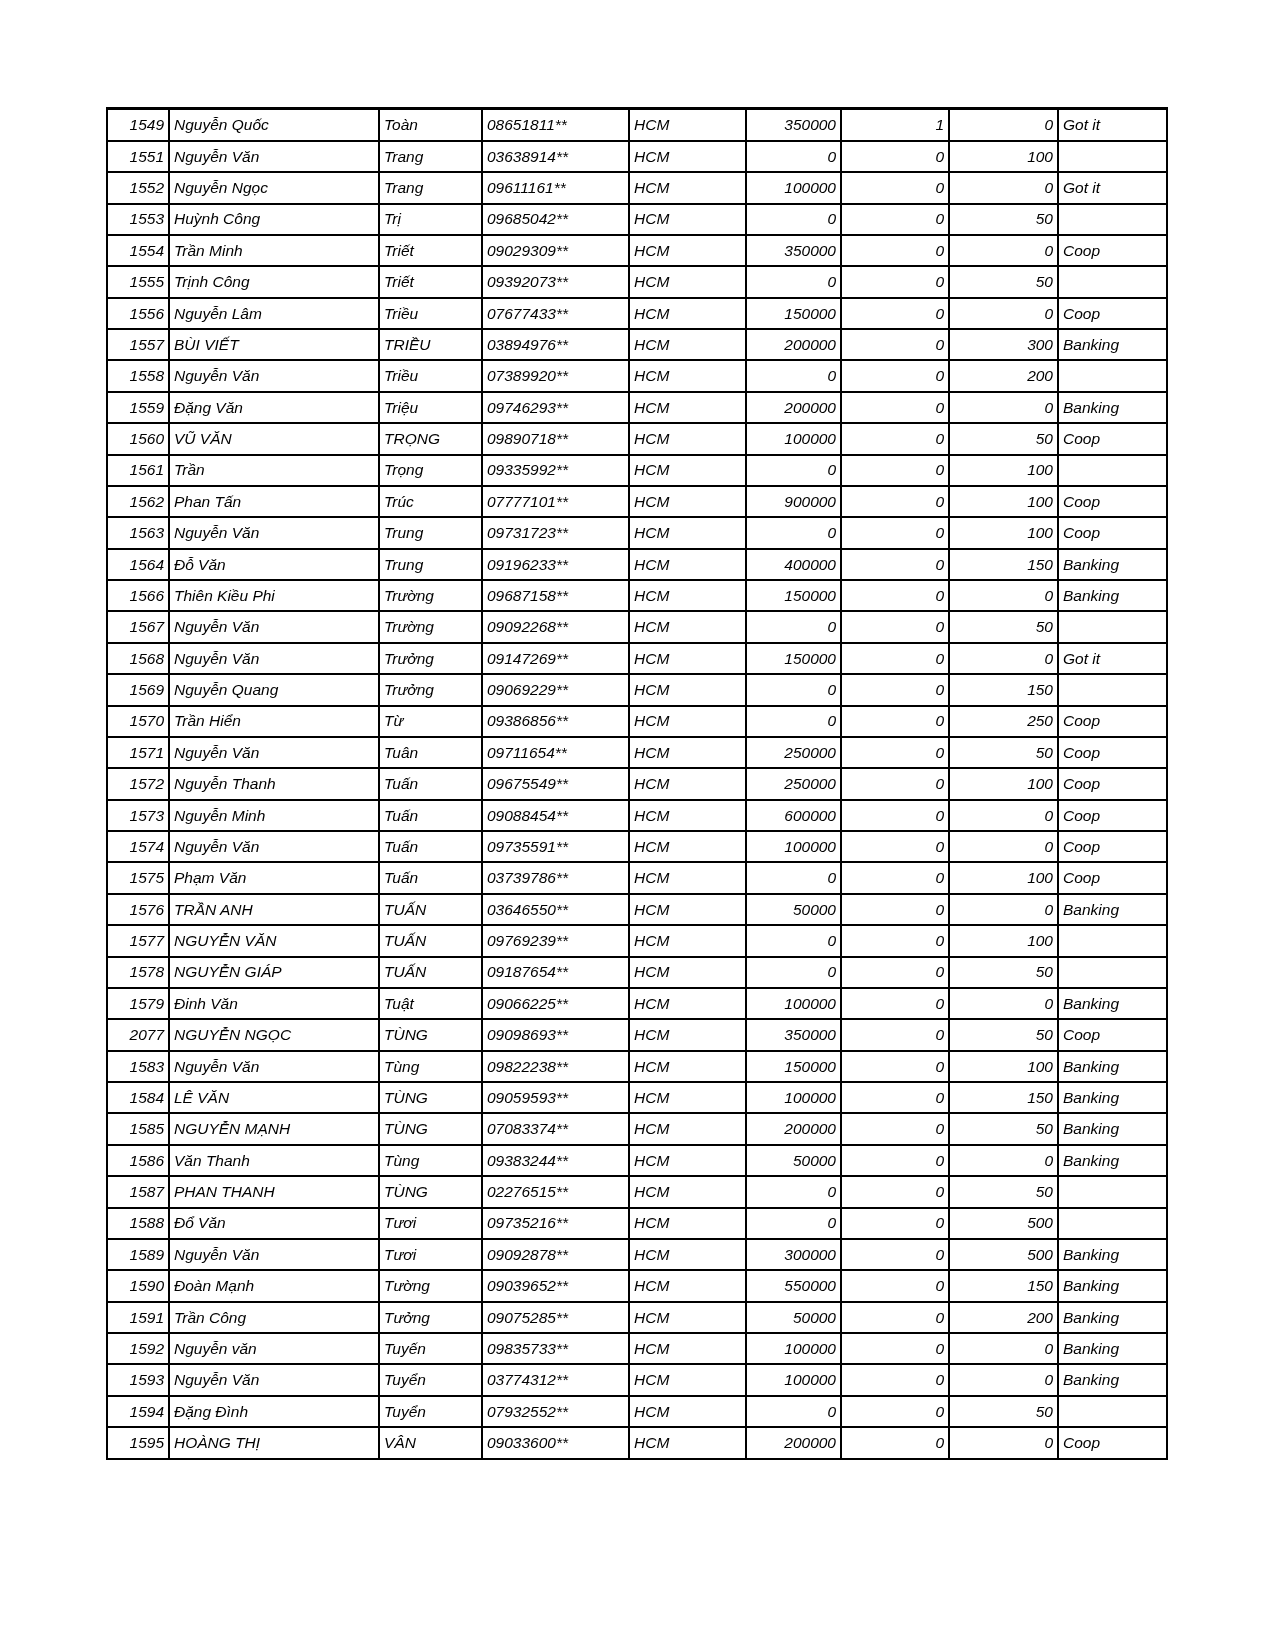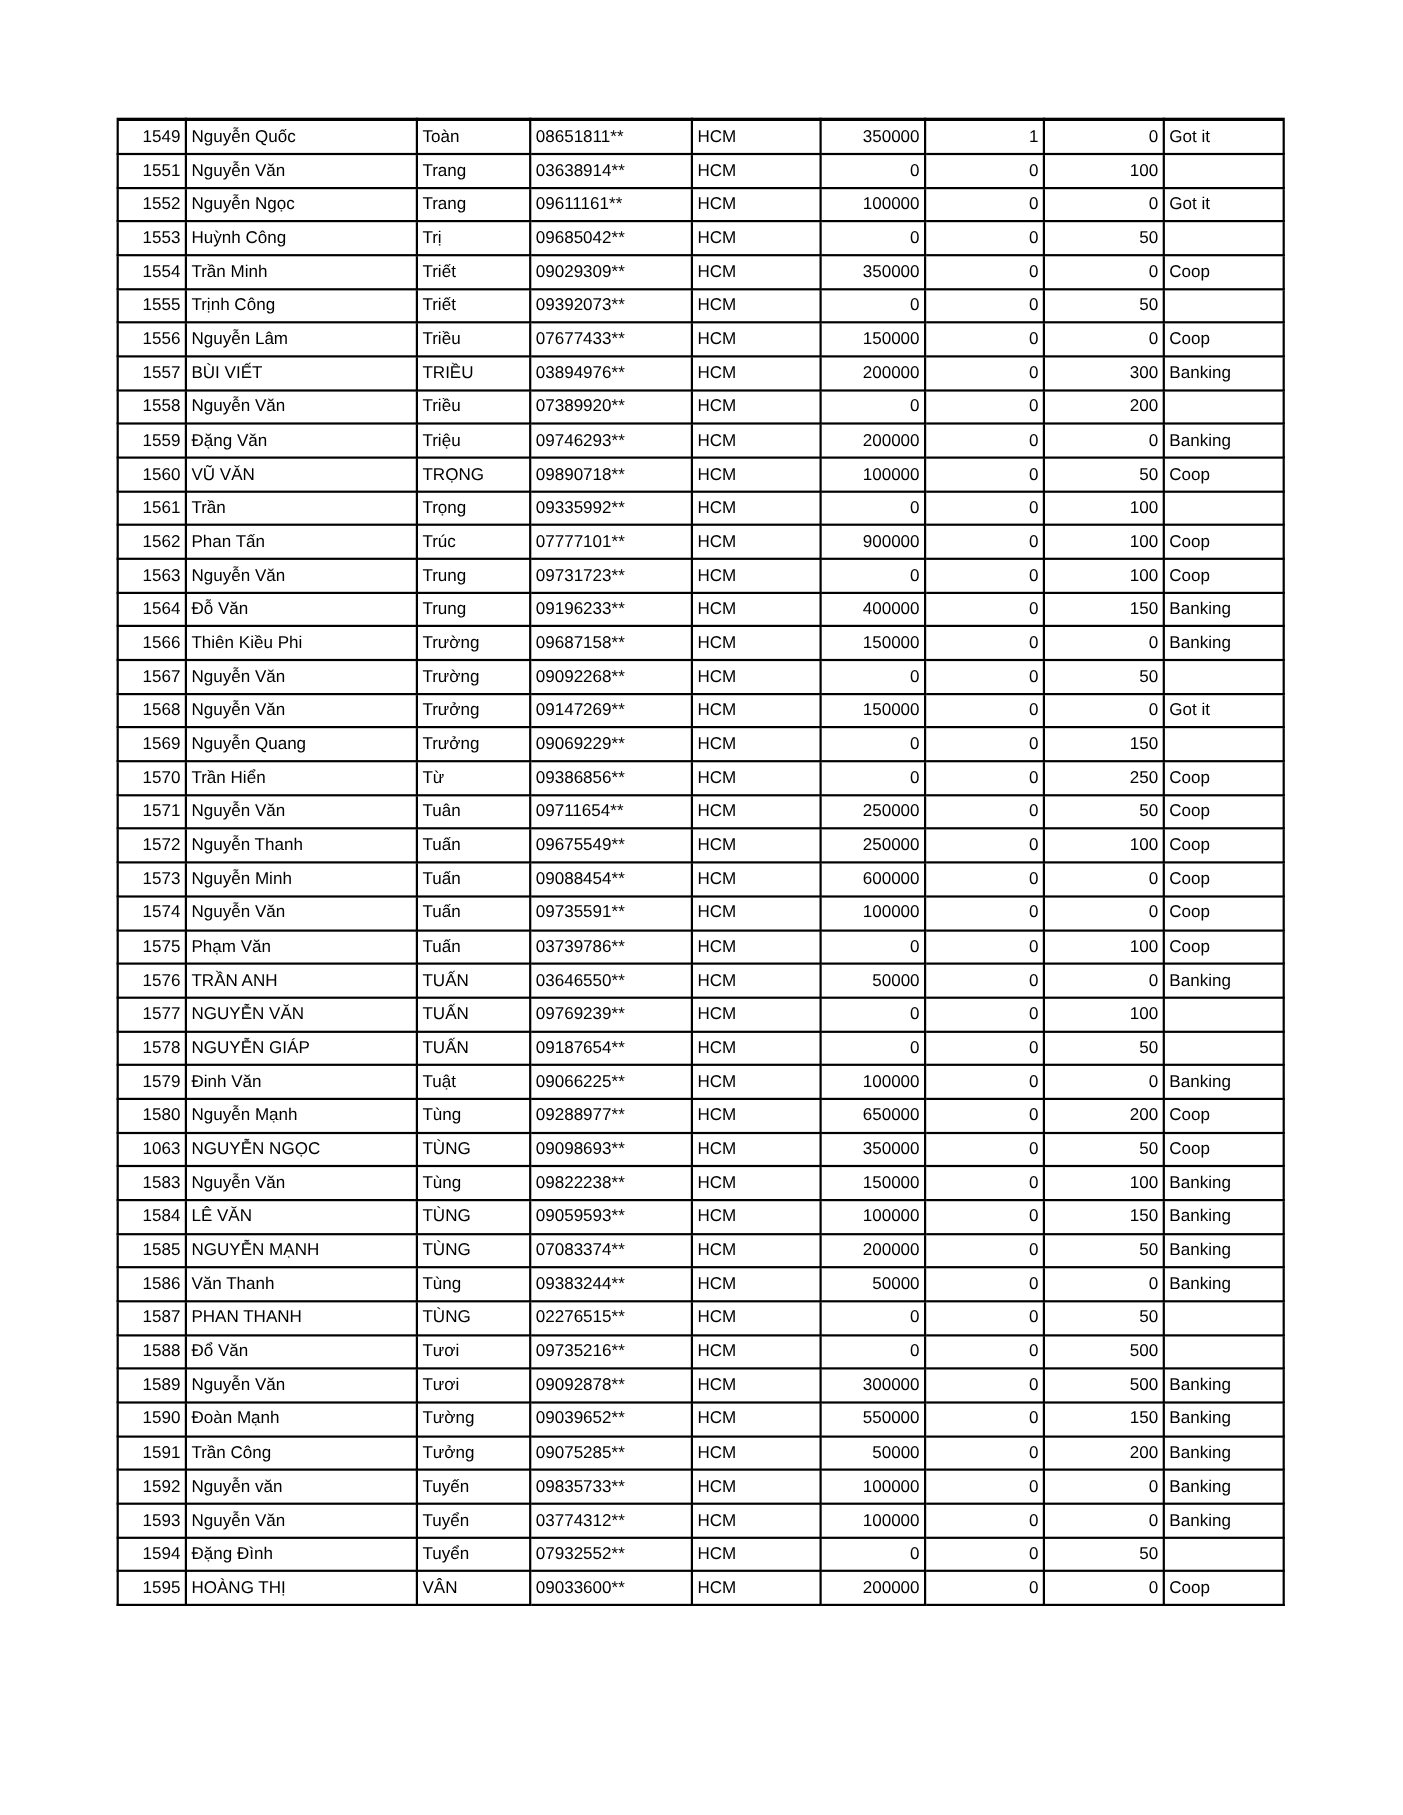--- a/index.html
+++ b/index.html
@@ -8,20 +8,21 @@
     background: #ffffff;
   }
   .page {
     position: relative;
     width: 1275px;
     height: 1650px;
     background: #ffffff;
     font-family: "Liberation Sans", "DejaVu Sans", sans-serif;
     color: #000000;
     overflow: hidden;
+    font-style: italic;
   }
   table.member-table {
     position: absolute;
     left: 106px;
     top: 107px;
     width: 1060px;
     height: 1353px;
     border-collapse: collapse;
     table-layout: fixed;
     border: 2px solid #000000;
@@ -370,32 +371,21 @@
           <td class="al-left">Đinh Văn</td>
           <td class="al-left">Tuật</td>
           <td class="al-left">09066225**</td>
           <td class="al-left">HCM</td>
           <td class="al-right">100000</td>
           <td class="al-right">0</td>
           <td class="al-right">0</td>
           <td class="al-left">Banking</td>
         </tr>
         <tr>
-          <td class="al-right">1580</td>
-          <td class="al-left">Nguyễn Mạnh</td>
-          <td class="al-left">Tùng</td>
-          <td class="al-left">09288977**</td>
-          <td class="al-left">HCM</td>
-          <td class="al-right">650000</td>
-          <td class="al-right">0</td>
-          <td class="al-right">200</td>
-          <td class="al-left">Coop</td>
-        </tr>
-        <tr>
-          <td class="al-right">1063</td>
+          <td class="al-right">2077</td>
           <td class="al-left">NGUYỄN NGỌC</td>
           <td class="al-left">TÙNG</td>
           <td class="al-left">09098693**</td>
           <td class="al-left">HCM</td>
           <td class="al-right">350000</td>
           <td class="al-right">0</td>
           <td class="al-right">50</td>
           <td class="al-left">Coop</td>
         </tr>
         <tr>

